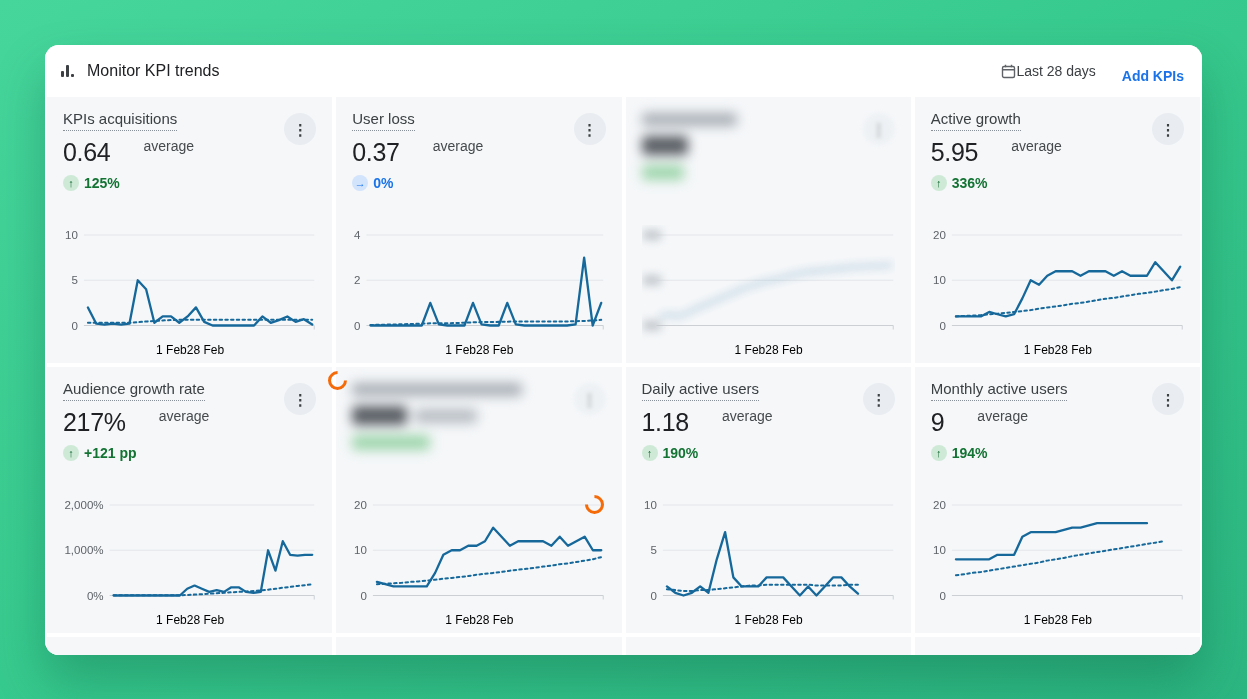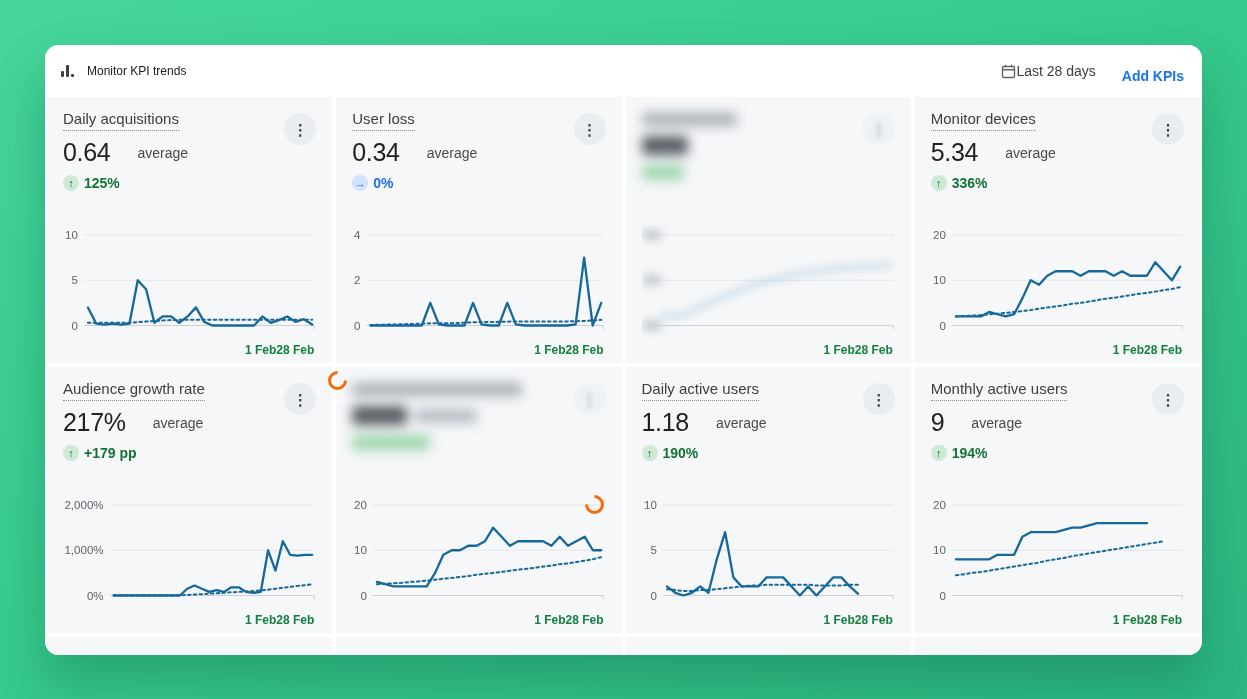--- a/index.html
+++ b/index.html
@@ -4,46 +4,46 @@
 <style>
   html,body{margin:0;padding:0;background:#2db583;}
   .stage{position:relative;width:1247px;height:699px;overflow:hidden;
          background:linear-gradient(150deg,#46d69c 0%,#37ca8e 48%,#2cb681 100%);
          font-family:"Liberation Sans",sans-serif;}
   .panel{position:absolute;left:45px;top:45px;width:1157px;height:610px;background:#ffffff;
          border-radius:14px;box-shadow:0 26px 50px rgba(8,76,52,.30);overflow:hidden;
          display:flex;flex-direction:column;}
   .panel-header{height:52px;min-height:52px;display:flex;align-items:center;padding:0 18px 0 15px;background:#fff;}
   .ph-icon{display:flex;align-items:center;}
-  .ph-title{font-size:12px;color:#202124;margin-left:11px;white-space:nowrap;}
+  .ph-title{font-size:16px;color:#202124;margin-left:11px;white-space:nowrap;}
   .ph-spacer{flex:1;}
   .ph-range{display:flex;align-items:center;gap:0;color:#3c4043;font-size:14px;margin-right:26px;cursor:pointer;}
   .add-kpis{color:#1a73e8;font-size:14px;font-weight:bold;cursor:pointer;text-decoration:none;margin-top:10px;}
   .grid{flex:1;display:grid;grid-template-columns:repeat(4,1fr);grid-template-rows:266px 266px 1fr;
         gap:4px;padding:0 2px;background:#fff;}
   .tile{background:#f5f7f9;padding:13px 16px 6px;display:flex;flex-direction:column;overflow:hidden;}
   .tile.sliver{padding:0;}
   .tile-top{display:flex;justify-content:space-between;align-items:flex-start;}
   .head-main{min-width:0;}
   .kpi-title{display:inline-block;font-size:15px;color:#3c4043;border-bottom:1px dotted #8a9097;
              padding-bottom:3px;cursor:pointer;white-space:nowrap;}
-  .value-row{margin-top:7px;display:flex;align-items:center;gap:7px;}
+  .value-row{margin-top:7px;display:flex;align-items:flex-start;gap:13px;}
   .kpi-value{font-size:25px;color:#202124;font-weight:500;letter-spacing:-.3px;}
   .kpi-avg{font-size:14px;color:#474a4d;margin-left:20px;}
   .badge{margin-top:8px;display:flex;align-items:center;gap:5px;font-size:14px;font-weight:bold;}
   .badge .b-ic{width:16px;height:16px;border-radius:50%;display:flex;align-items:center;justify-content:center;
                font-size:11px;font-weight:bold;}
   .badge.green{color:#137333;} .badge.green .b-ic{background:#ceead6;color:#0d652d;}
   .badge.blue{color:#1a73e8;}  .badge.blue .b-ic{background:#d2e3fc;color:#1a73e8;}
   .menu-btn{width:32px;height:32px;min-width:32px;border-radius:50%;background:#e9edf1;border:none;
             color:#3c4043;display:flex;align-items:center;justify-content:center;cursor:pointer;margin-top:3px;}
   .menu-btn .dots{font-size:15px;font-weight:bold;line-height:1;}
   .chart-wrap{margin-top:auto;}
   .chart-svg{display:block;width:100%;height:auto;}
-  .xlabels{display:flex;justify-content:flex-end;font-size:12px;color:#15803d;padding:3px 2px 0 3px;font-weight:bold;}
+  .xlabels{display:flex;justify-content:center;font-size:12px;color:#000000;padding:3px 2px 0 3px;}
   .ytick{font-size:11.5px;fill:#5f6368;}
   
   .blur-head{display:none;}
   .tile.head-blurred .blur-head{display:block;filter:blur(6px);}
   .tile.head-blurred .menu-btn{opacity:.55;filter:blur(2px);}
   .blob{border-radius:4px;}
   .blob-title{height:13px;background:#a9afb6;margin-top:3px;}
   .blob-vrow{display:flex;gap:8px;align-items:center;margin-top:10px;}
   .blob-value{height:19px;background:#595e64;}
   .blob-value2{height:14px;background:#b7bdc3;}
@@ -78,21 +78,21 @@
           </svg>
         </span>
         <span>Last 28 days</span>
       </span>
       <a class="add-kpis">Add KPIs</a>
     </div>
     <div class="grid">
         <div class="tile">
     <div class="tile-top">
       <div class="head-main">
-        <span class="kpi-title">Daily acquisitions</span>
+        <span class="kpi-title">KPIs acquisitions</span>
         <div class="value-row">
           <span class="kpi-value">0.64</span>
           <span class="kpi-avg">average</span>
         </div>
         <div class="badge green">
           <span class="b-ic">↑</span>
           <span class="b-txt">125%</span>
         </div>
         
       </div>
@@ -116,21 +116,21 @@
         <span>1 Feb</span>
         <span>28 Feb</span>
       </div>
     </div>
   </div>
         <div class="tile">
     <div class="tile-top">
       <div class="head-main">
         <span class="kpi-title">User loss</span>
         <div class="value-row">
-          <span class="kpi-value">0.34</span>
+          <span class="kpi-value">0.37</span>
           <span class="kpi-avg">average</span>
         </div>
         <div class="badge blue">
           <span class="b-ic">→</span>
           <span class="b-txt">0%</span>
         </div>
         
       </div>
       <button class="menu-btn">
         <span class="dots">⋮</span>
@@ -184,23 +184,23 @@
             </svg>
       <div class="xlabels">
         <span>1 Feb</span>
         <span>28 Feb</span>
       </div>
     </div>
   </div>
         <div class="tile">
     <div class="tile-top">
       <div class="head-main">
-        <span class="kpi-title">Monitor devices</span>
-        <div class="value-row">
-          <span class="kpi-value">5.34</span>
+        <span class="kpi-title">Active growth</span>
+        <div class="value-row">
+          <span class="kpi-value">5.95</span>
           <span class="kpi-avg">average</span>
         </div>
         <div class="badge green">
           <span class="b-ic">↑</span>
           <span class="b-txt">336%</span>
         </div>
         
       </div>
       <button class="menu-btn">
         <span class="dots">⋮</span>
@@ -227,21 +227,21 @@
         <div class="tile">
     <div class="tile-top">
       <div class="head-main">
         <span class="kpi-title">Audience growth rate</span>
         <div class="value-row">
           <span class="kpi-value">217%</span>
           <span class="kpi-avg">average</span>
         </div>
         <div class="badge green">
           <span class="b-ic">↑</span>
-          <span class="b-txt">+179 pp</span>
+          <span class="b-txt">+121 pp</span>
         </div>
         
       </div>
       <button class="menu-btn">
         <span class="dots">⋮</span>
       </button>
     </div>
     <div class="chart-wrap">
       <svg class="chart-svg" viewBox="0 0 252 114">
               <line x1="46.400000000000006" x2="250" y1="100" y2="100" stroke="#ccd0d4"></line>

